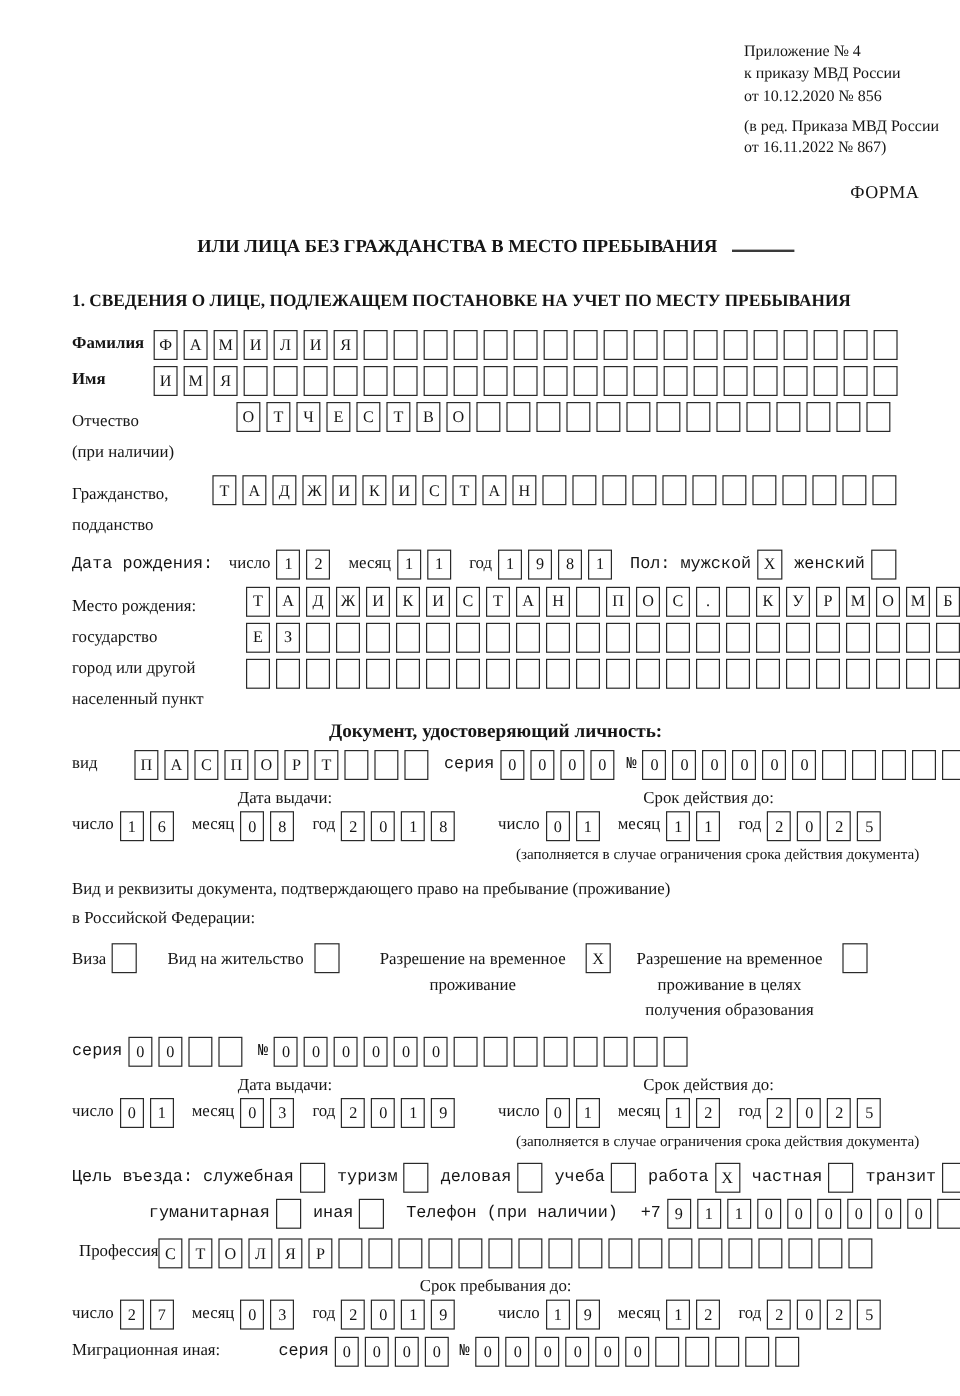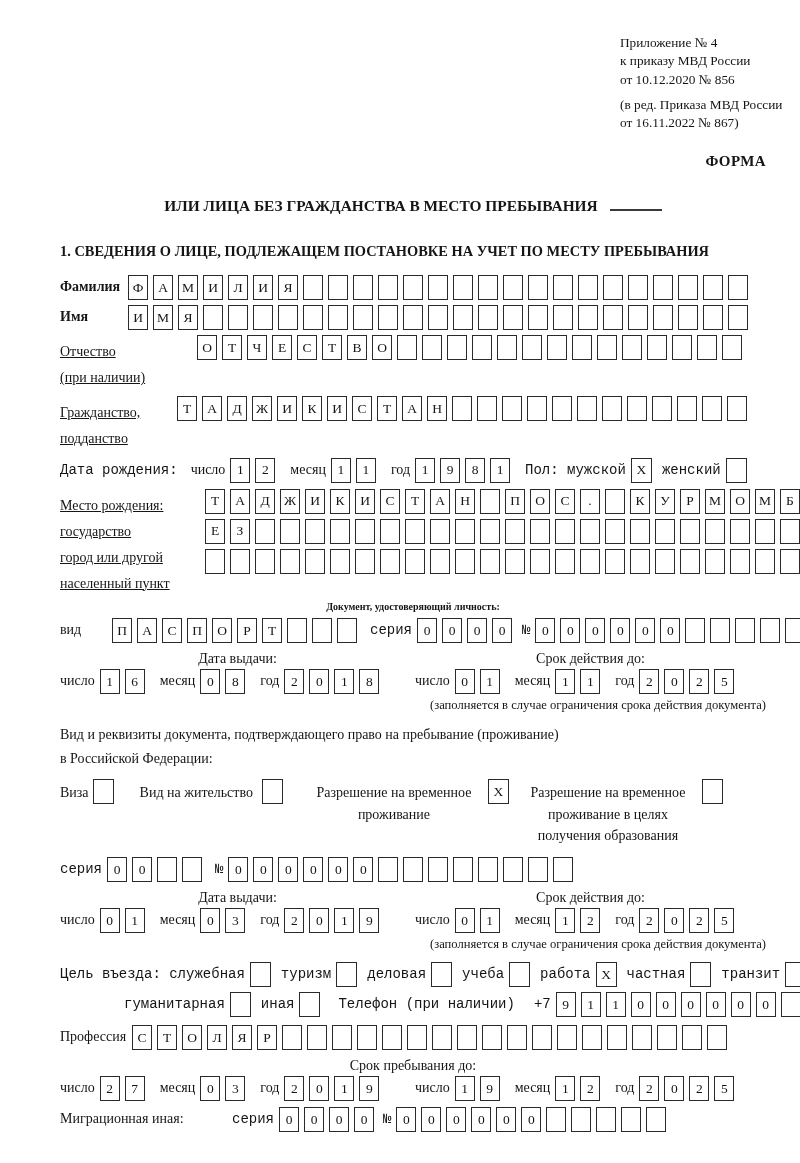--- a/index.html
+++ b/index.html
@@ -1,40 +1,40 @@
 <!DOCTYPE html>
 <html><head>
 <meta charset="utf-8">
 <style>
   html,body{margin:0;padding:0;background:#fff;color:#151515;
     font-family:"Liberation Serif","DejaVu Serif",serif;}
   .page{width:800px;height:1163px;box-sizing:border-box;padding:34px 34px 12px 60px;
     overflow:hidden;background:#fff;}
   .appendix{margin-left:560px;font-size:13.3px;line-height:1.38;width:210px;}
   .appendix .gap{height:7px;}
-  .forma{text-align:right;font-weight:bold;font-size:15px;margin-top:20px;letter-spacing:.4px;}
+  .forma{text-align:right;font-weight:normal;font-size:15px;margin-top:20px;letter-spacing:.4px;}
   .title{text-align:center;font-weight:bold;font-size:15.4px;margin-top:24px;line-height:1.6;}
   .blank{display:inline-block;width:52px;border-bottom:2px solid #3a3a3a;margin-left:12px;}
   .sech{font-weight:bold;font-size:14.4px;margin:25px 0 15px;}
   .row{display:flex;align-items:flex-start;margin-bottom:5px;font-size:14px;}
   .row.overflow{margin-right:-46px;}
   .lbl{flex:none;padding-top:4px;}
   .ml{margin-left:10px;} .mr{margin-right:5px;font-family:Liberation Mono, monospace;}
   .w68{width:68px;font-weight:bold;} .w137{width:137px;} .w117{width:117px;} .w145{width:145px;}
-  .w72{width:72px;} .w170{width:170px;}
-  .lines{line-height:1.85;padding-top:4px;text-decoration:underline;}
+  .w72{width:72px;text-align:right;} .w170{width:170px;}
+  .lines{line-height:1.85;padding-top:4px;}
   .boxes{display:flex;flex-wrap:nowrap;}
   .box{flex:none;display:inline-flex;align-items:center;justify-content:center;
     width:20px;height:25px;border:1.6px solid #2a2a2a;margin-right:5px;
     font-size:13.5px;box-sizing:border-box;background:#fff;}
   .cb{flex:none;display:inline-flex;align-items:center;justify-content:center;
     width:21px;height:25px;border:1.6px solid #2a2a2a;font-size:13.5px;box-sizing:border-box;}
   .stack{display:flex;flex-direction:column;}
   .stack .boxes{margin-bottom:5px;}
-  .dochead{text-align:center;font-weight:bold;font-size:10px;margin:3px 0 6px;}
+  .dochead{text-align:center;font-weight:bold;font-size:16px;margin:3px 0 6px;}
   .dhead{display:flex;font-size:14px;margin-top:8px;}
   .dhead .c1{width:355px;text-align:center;}
   .dhead .c2{flex:1;text-align:center;}
   .drow{display:flex;font-size:14px;margin-top:2px;margin-bottom:4px;}
   .drow .c1{width:355px;display:flex;}
   .drow .c2{flex:1;display:flex;}
   .dgrp{display:flex;margin-right:10px;}
   .dgrp .lbl{margin-right:5px;}
   .note{text-align:right;font-size:12.6px;margin:0 0 10px;}
   .para{font-size:14px;line-height:1.7;margin-top:6px;}

